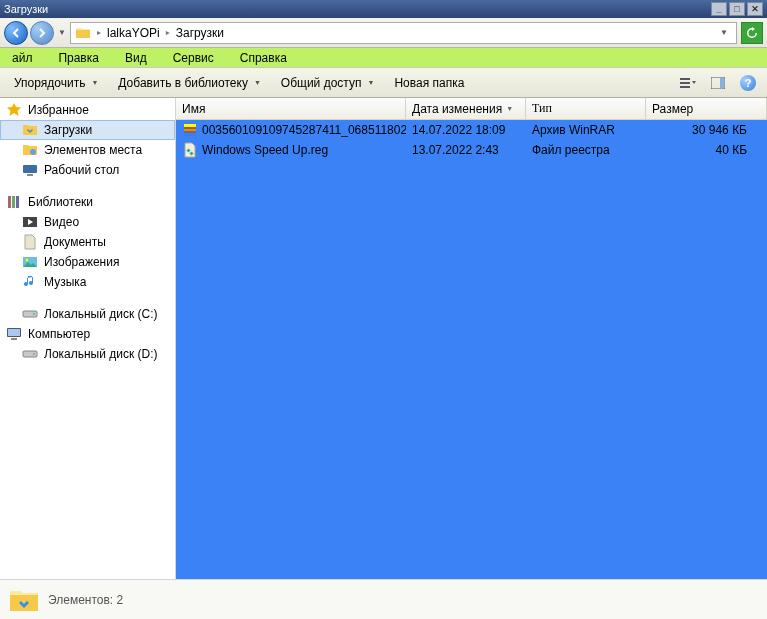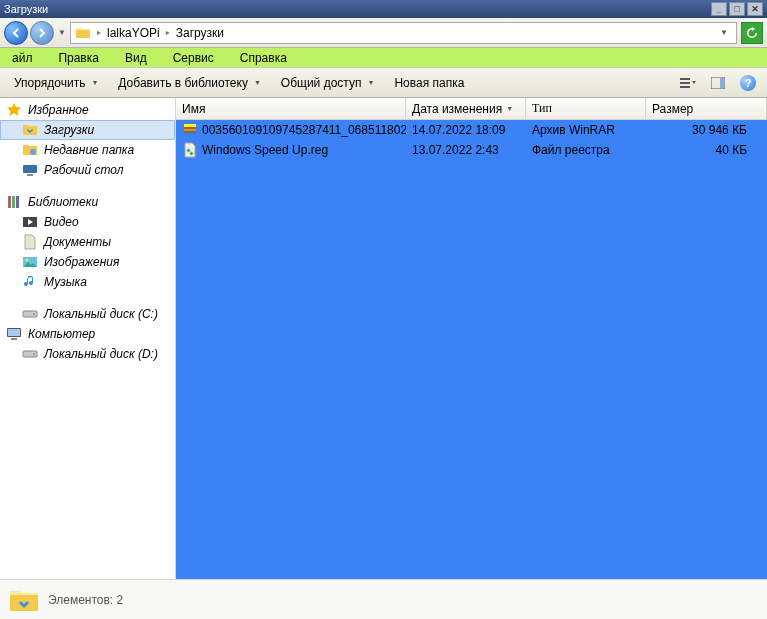--- a/index.html
+++ b/index.html
@@ -129,21 +129,20 @@
   .main {
     display: flex;
     height: 481px; 
   }
   .sidebar {
     width: 176px;
     background: #fff;
     border-right: 1px solid #d5d5d5;
     overflow-y: auto;
     padding-top: 2px;
-    font-style: italic;
   }
   .tree-group { margin-bottom: 12px; }
   .tree-item {
     display: flex; align-items: center;
     height: 20px;
     padding-left: 6px;
     gap: 6px;
     cursor: pointer;
   }
   .tree-item.child { padding-left: 22px; }
@@ -307,21 +306,21 @@
             <path fill="#f5c94a" d="M1 3h5l1 1h8v9H1z"></path>
             <path fill="#3a8ee6" d="M8 5v4l-2-2-1 1 3 3 3-3-1-1-2 2V5z"></path>
           </svg>
         <span>Загрузки</span>
       </div>
       <div class="tree-item child">
         <svg class="tree-icon" viewBox="0 0 16 16">
             <path fill="#f5c94a" d="M1 3h5l1 1h8v9H1z"></path>
             <circle cx="11" cy="10" r="3" fill="#6aa0e0"></circle>
           </svg>
-        <span>Недавние папка</span>
+        <span>Элементов места</span>
       </div>
       <div class="tree-item child">
         <svg class="tree-icon" viewBox="0 0 16 16">
             <rect x="1" y="3" width="14" height="8" rx="1" fill="#3a6ea5"></rect>
             <rect x="5" y="12" width="6" height="2" fill="#888"></rect>
           </svg>
         <span>Рабочий стол</span>
       </div>
     </div>
 

